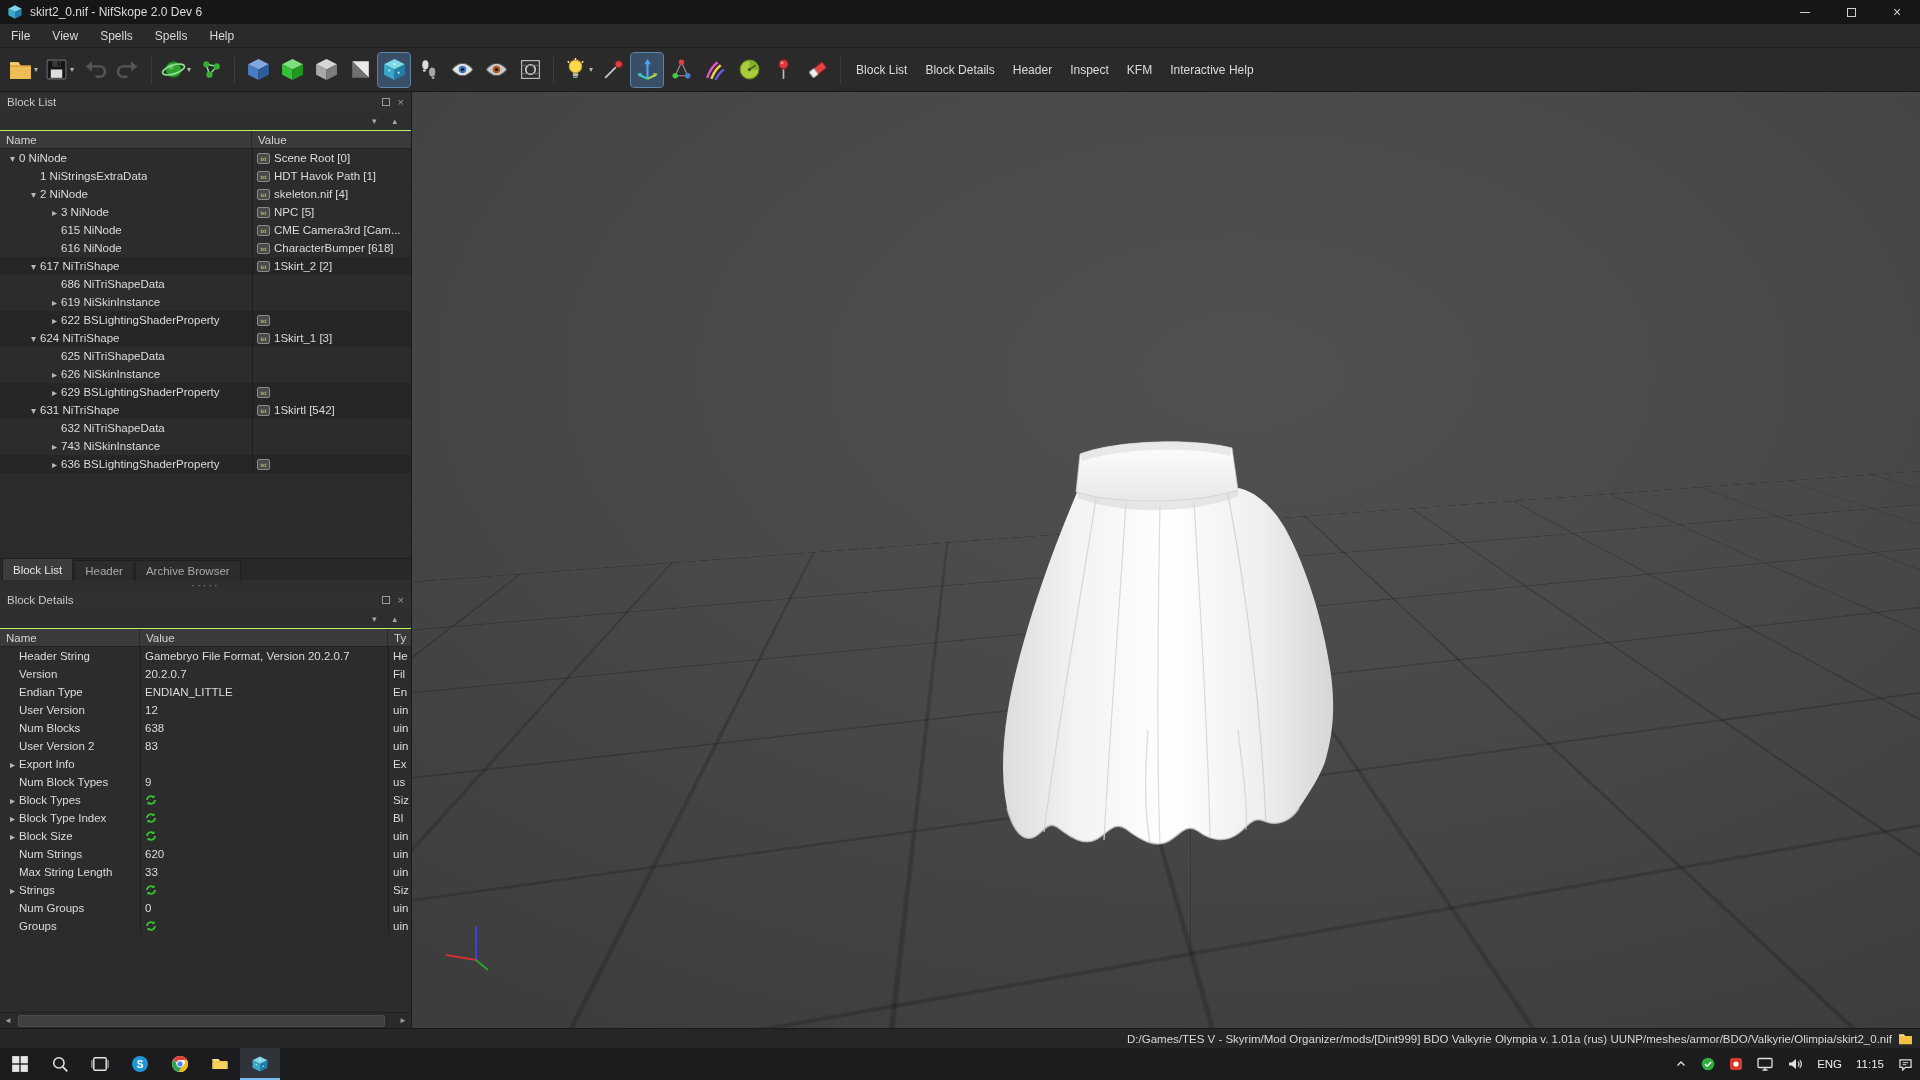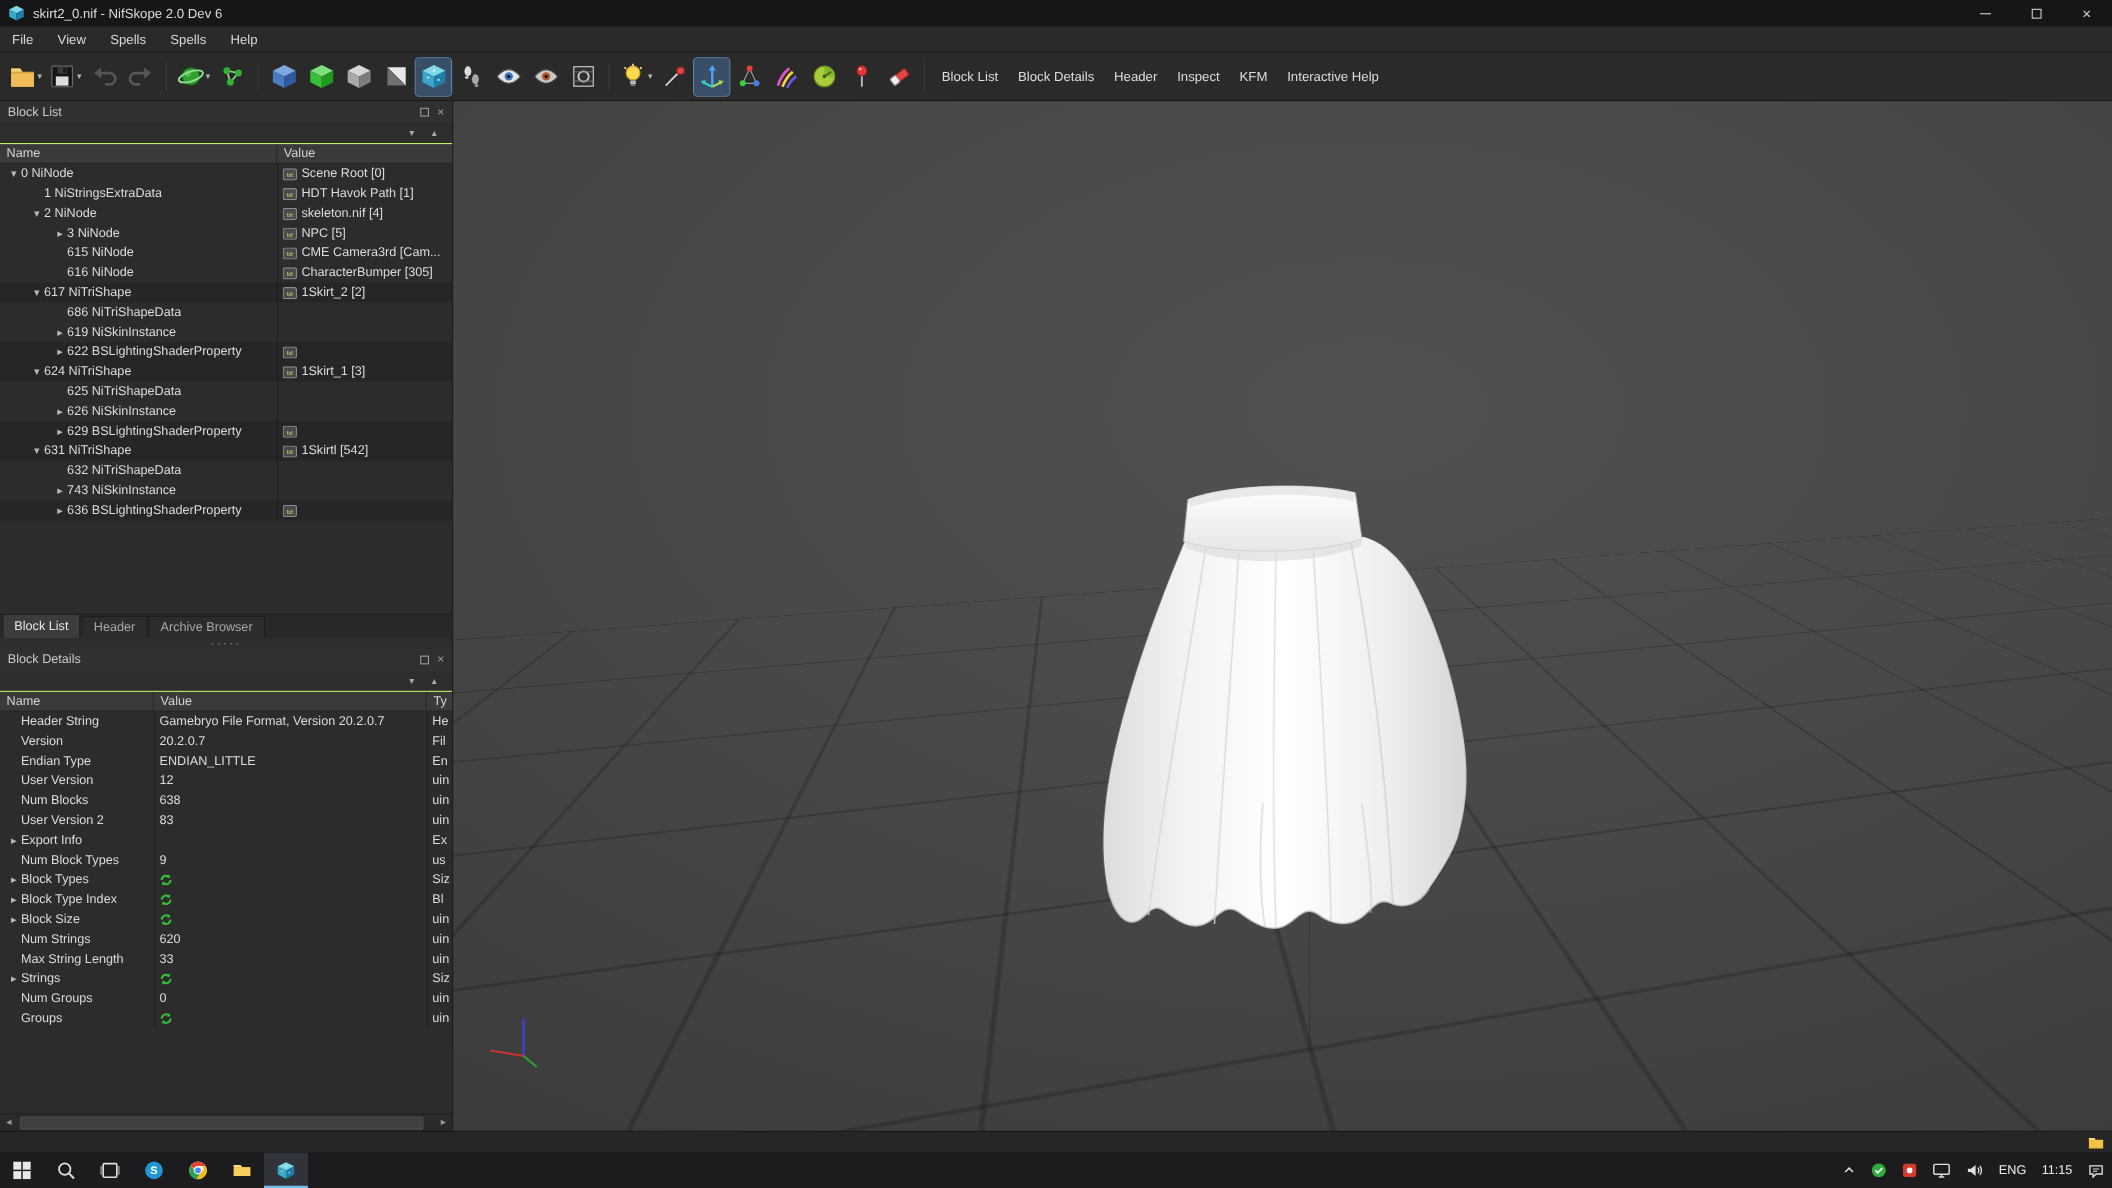--- a/index.html
+++ b/index.html
@@ -410,21 +410,21 @@
                 <span class="arr"></span>
                 <span class="nm">616 NiNode</span>
               </span>
               <span class="cell cval">
                 <span>
                   <svg width="13" height="11" viewBox="0 0 13 11" style="flex:none">
                     <rect x="0.5" y="0.5" width="12" height="10" rx="1.5" fill="#4a4a4a" stroke="#8a8a8a"></rect>
                     <text x="6.5" y="8" font-size="5.5" fill="#d8d86a" text-anchor="middle" font-family="Liberation Sans,sans-serif">txt</text>
                   </svg>
                 </span>
-                <span class="vv">CharacterBumper [305]</span>
+                <span class="vv">CharacterBumper [618]</span>
               </span>
             </div>
             <div class="trow shaded">
               <span class="cell cname" style="width:252px">
                 <span class="ind" style="width:27px"></span>
                 <span class="arr">▾</span>
                 <span class="nm">617 NiTriShape</span>
               </span>
               <span class="cell cval">
                 <span>
@@ -868,20 +868,21 @@
 
       <svg class="gizmo" viewBox="0 0 100 62">
         <line x1="46" y1="6" x2="46" y2="40" stroke="#4040e0" stroke-width="2"></line>
         <line x1="46" y1="40" x2="16" y2="35" stroke="#d03030" stroke-width="2"></line>
         <line x1="46" y1="40" x2="58" y2="50" stroke="#30a030" stroke-width="2"></line>
       </svg>
     </div>
   </div>
 
   <div class="statusbar">
+    <span class="spath">D:/Games/TES V - Skyrim/Mod Organizer/mods/[Dint999] BDO Valkyrie Olympia v. 1.01a (rus) UUNP/meshes/armor/BDO/Valkyrie/Olimpia/skirt2_0.nif</span>
     <span class="sfolder">
         <svg width="15" height="13" viewBox="0 0 18 16">
           <path d="M1 3h6l1.5 2H17v10H1z" fill="#f4c242"></path>
           <path d="M1 3h6l1.5 2H1z" fill="#fadf8e"></path>
         </svg>
       </span>
   </div>
 
   <div class="taskbar">
     <span id="tkbtns" style="display:flex;align-items:stretch">

